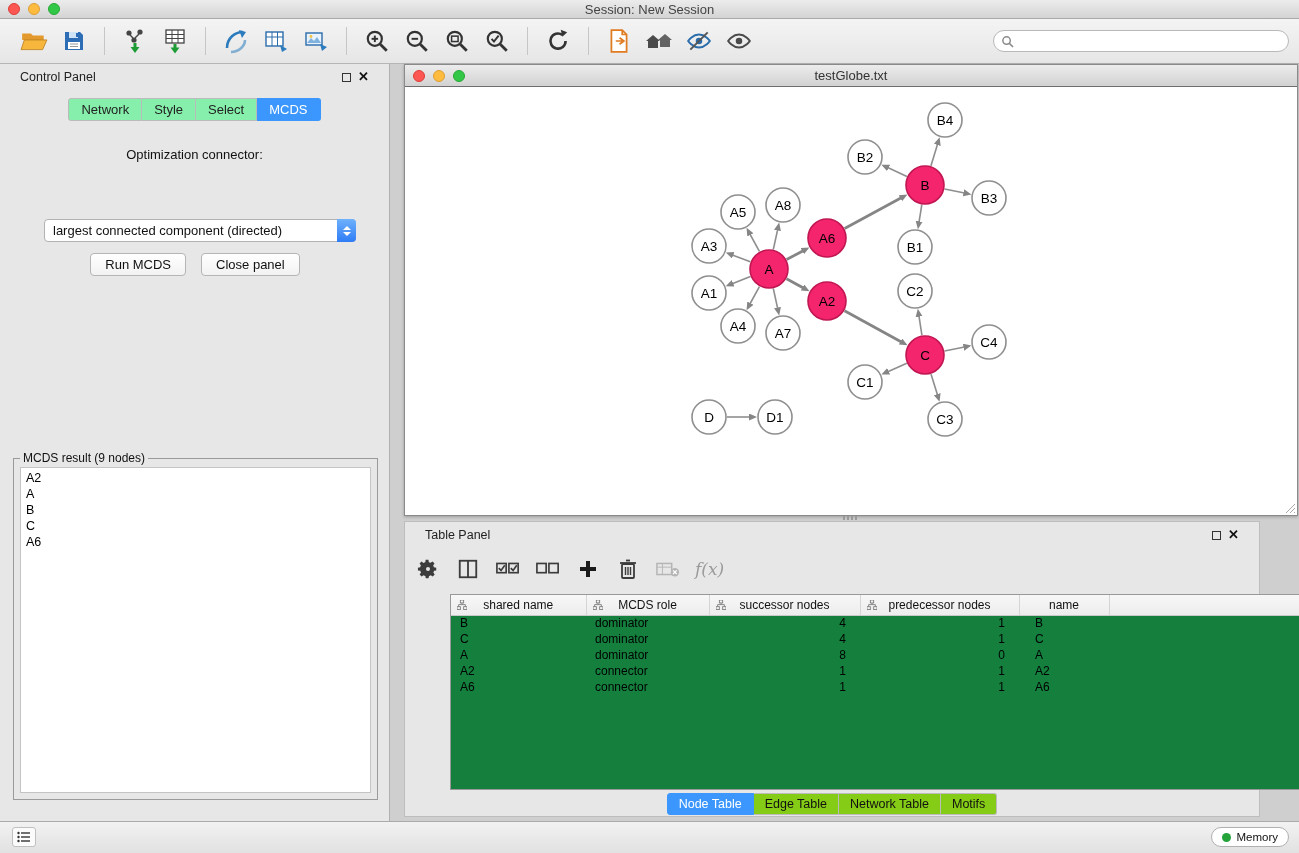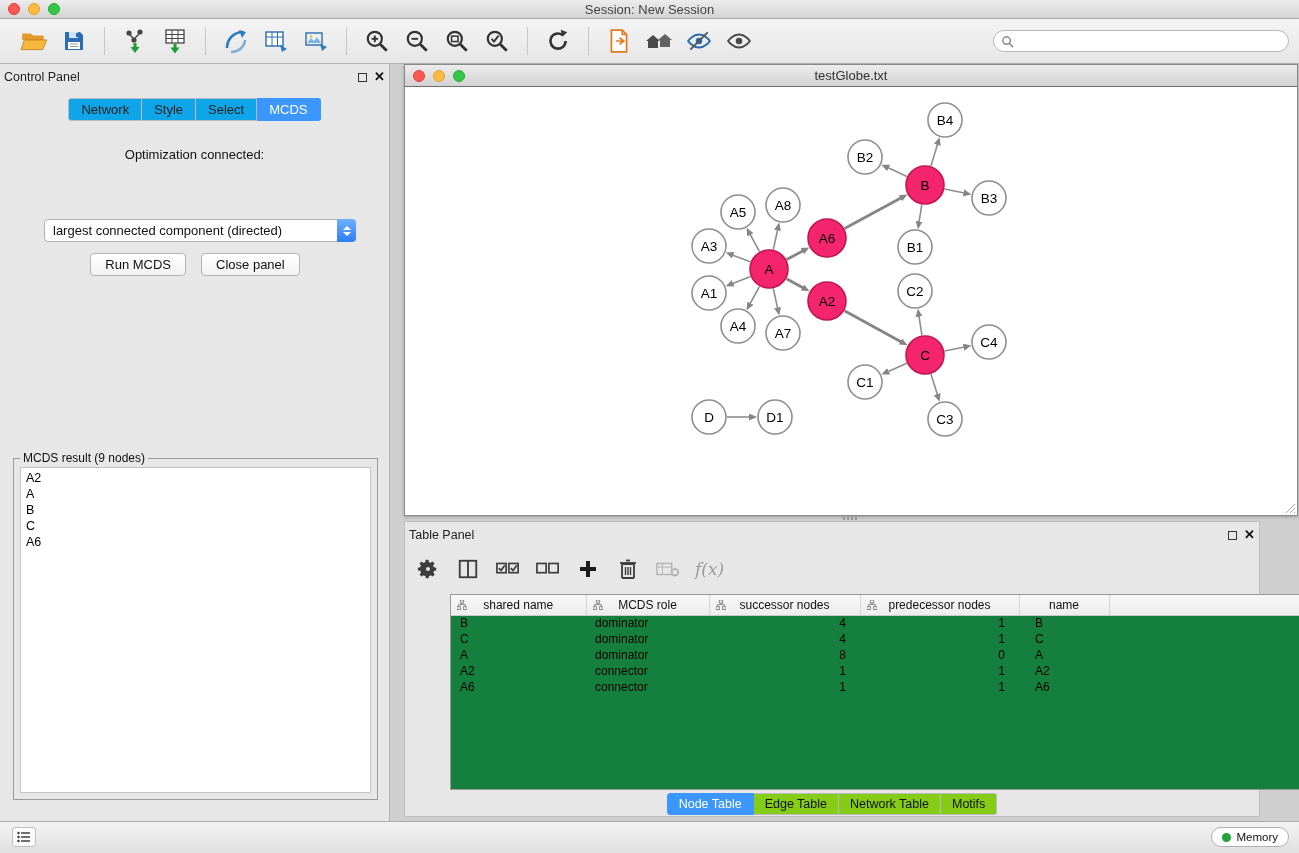--- a/index.html
+++ b/index.html
@@ -22,28 +22,28 @@
     display:flex; align-items:center; padding-left:14px; }
   .tbicon { width:34px; height:32px; display:flex; align-items:center; justify-content:center; margin:0 3px; }
   .tbsep { width:1px; height:28px; background:#c6c6c6; margin:0 10px; }
   .search-wrap { position:absolute; right:10px; top:11px; width:296px; height:22px; background:#fff;
     border:1px solid #b9b9b9; border-radius:11px; display:flex; align-items:center; padding-left:7px; }
   .search-wrap input { border:none; outline:none; font-size:12px; width:250px; margin-left:5px; background:transparent; }
 
   
   .control-panel { position:absolute; left:0; top:64px; width:390px; height:757px;
     background:#e7e7e7; border-right:1px solid #b0b0b0; }
-  .panel-head { height:26px; display:flex; align-items:center; padding:0 4px; }
+  .panel-head { height:26px; display:flex; align-items:center; padding:0 20px; }
   .panel-head .ptitle { font-size:12.5px; color:#222; }
   .panel-btns { margin-left:auto; display:flex; gap:7px; align-items:center; }
   .wbtn-sq { width:9px; height:9px; border:1.5px solid #333; display:inline-block; }
   .wbtn-x { font-size:13px; font-weight:bold; color:#111; line-height:10px; }
 
   .cp-tabs { display:flex; justify-content:center; margin-top:8px; }
-  .cp-tab { font-size:13px; color:#222; background:#0ea5e9; border:1px solid #bbb; border-left:none;
+  .cp-tab { font-size:13px; color:#222; background:#86efac; border:1px solid #bbb; border-left:none;
     padding:3px 12px; cursor:default; }
   .cp-tab:first-child { border-left:1px solid #bbb; border-radius:3px 0 0 3px; }
   .cp-tab:last-child { border-radius:0 3px 3px 0; }
   .cp-tab.active { background:#3b97fd; color:#fff; border-color:#3b97fd; }
 
   .opt-label { text-align:center; font-size:13px; color:#111; margin-top:26px; }
   .dropdown { position:absolute; left:44px; top:155px; width:312px; height:23px; background:#fff;
     border:1px solid #b2b2b2; border-radius:4px; display:flex; align-items:center; }
   .dropdown .dval { font-size:13px; color:#111; padding-left:8px; flex:1; white-space:nowrap; overflow:hidden; }
   .dd-stepper { width:19px; height:23px; margin-right:-1px; border-radius:0 4px 4px 0;
@@ -267,21 +267,21 @@
       <span class="wbtn-sq"></span>
       <span class="wbtn-x">✕</span>
     </span>
   </div>
   <div class="cp-tabs">
     <span class="cp-tab">Network</span>
     <span class="cp-tab">Style</span>
     <span class="cp-tab">Select</span>
     <span class="cp-tab active">MCDS</span>
   </div>
-  <div class="opt-label">Optimization connected:</div>
+  <div class="opt-label">Optimization connector:</div>
   <div class="dropdown">
     <span class="dval">largest connected component (directed)</span>
     <span class="dd-stepper">
         <span class="tri-up"></span>
         <span class="tri-dn"></span>
       </span>
   </div>
   <div class="cp-buttons">
     <button class="mac-btn">Run MCDS</button>
     <button class="mac-btn">Close panel</button>

